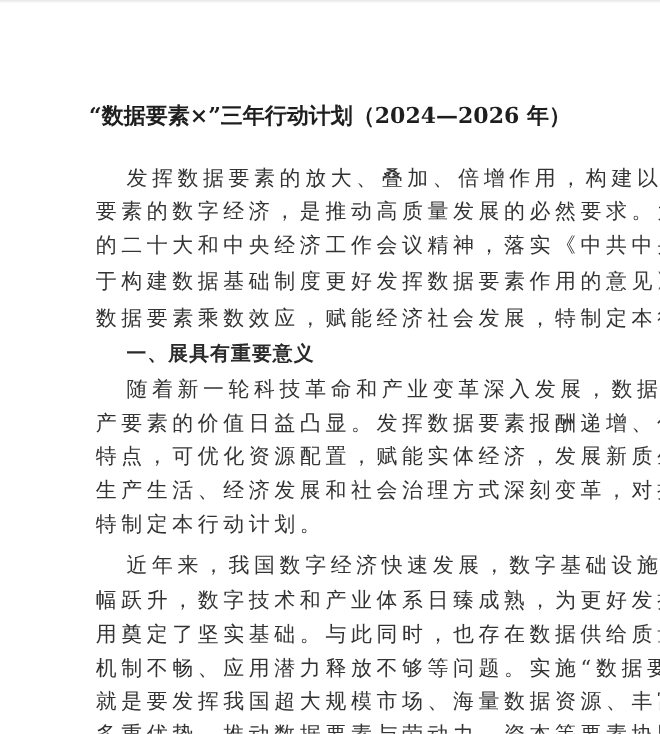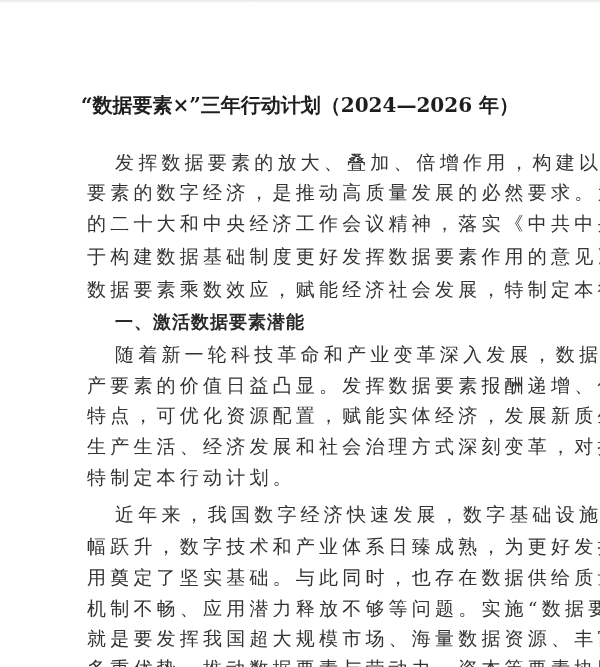--- a/index.html
+++ b/index.html
@@ -51,21 +51,21 @@
 <div class="page">
 
   <div class="title">“数据要素×”三年行动计划（2024—2026 年）</div>
 
   <div class="line indent" style="top:150px;">发挥数据要素的放大、叠加、倍增作用，构建以数据为关键</div>
   <div class="line" style="top:180px;">要素的数字经济，是推动高质量发展的必然要求。为深入贯彻党</div>
   <div class="line" style="top:211px;">的二十大和中央经济工作会议精神，落实《中共中央 国务院关</div>
   <div class="line" style="top:244px;">于构建数据基础制度更好发挥数据要素作用的意见》，充分发挥</div>
   <div class="line" style="top:277px;">数据要素乘数效应，赋能经济社会发展，特制定本行动计划。</div>
 
-  <div class="heading" style="top:310px;">一、激活数据要素潜能</div>
+  <div class="heading" style="top:310px;">一、展具有重要意义</div>
 
   <div class="line indent" style="top:342px;">随着新一轮科技革命和产业变革深入发展，数据作为关键生</div>
   <div class="line" style="top:373px;">产要素的价值日益凸显。发挥数据要素报酬递增、低成本复用等</div>
   <div class="line" style="top:403px;">特点，可优化资源配置，赋能实体经济，发展新质生产力，推动</div>
   <div class="line" style="top:434px;">生产生活、经济发展和社会治理方式深刻变革，对推动高质量发</div>
   <div class="line" style="top:465px;">特制定本行动计划。</div>
 
   <div class="line indent" style="top:502px;">近年来，我国数字经济快速发展，数字基础设施规模能级大</div>
   <div class="line" style="top:534px;">幅跃升，数字技术和产业体系日臻成熟，为更好发挥数据要素作</div>
   <div class="line" style="top:565px;">用奠定了坚实基础。与此同时，也存在数据供给质量不高、流通</div>

